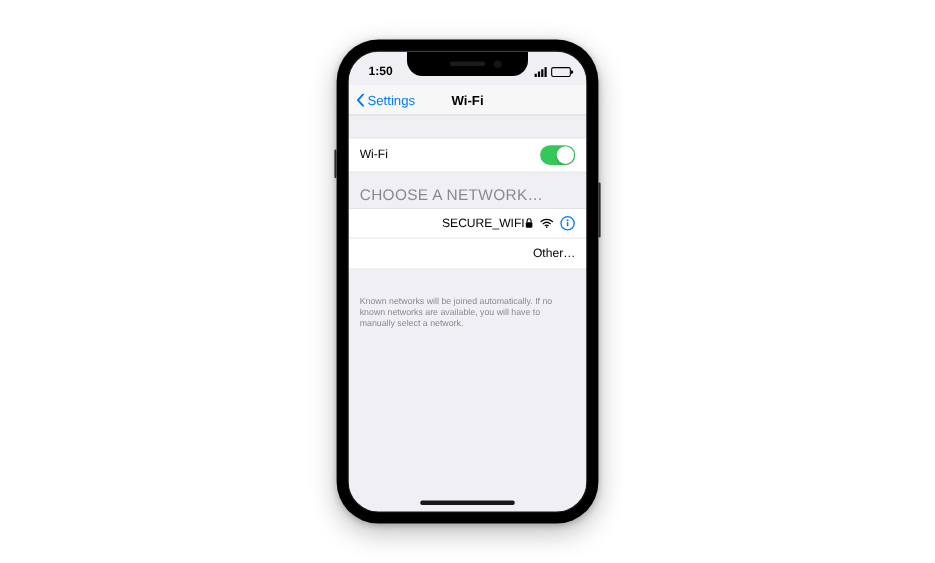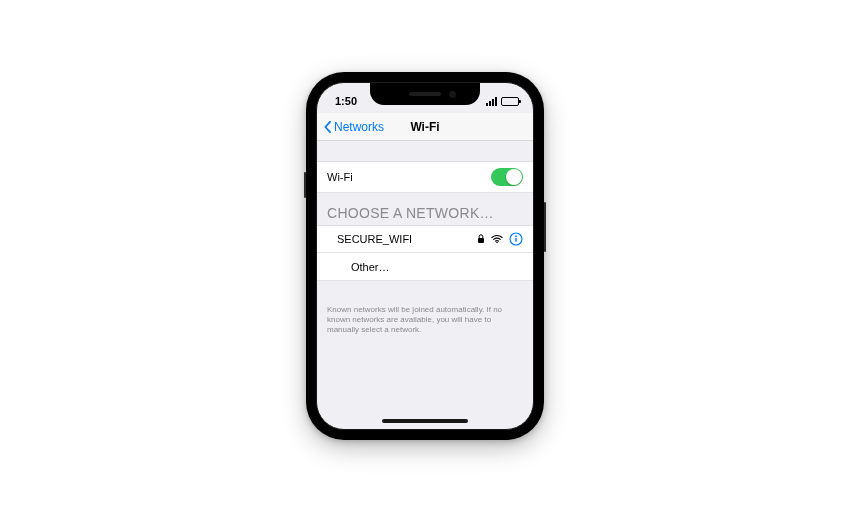--- a/index.html
+++ b/index.html
@@ -7,21 +7,21 @@
     width: 850px;
     height: 512px;
     background: #fff;
     display: flex;
     align-items: center;
     justify-content: center;
     font-family: -apple-system, "Helvetica Neue", Helvetica, Arial, sans-serif;
   }
   .phone {
     width: 238px;
-    height: 368px;
+    height: 440px;
     background: #000;
     border-radius: 38px;
     padding: 10px;
     position: relative;
     box-shadow: 0 8px 24px rgba(0,0,0,0.25), 0 2px 6px rgba(0,0,0,0.2);
   }
   .phone::before, .phone::after {
     content: "";
     position: absolute;
     background: #2a2a2a;
@@ -131,21 +131,21 @@
     align-items: center;
     justify-content: space-between;
     border-top: 0.5px solid #e3e3e6;
     border-bottom: 0.5px solid #e3e3e6;
     font-size: 11px;
     color: #000;
   }
   .cell + .cell { border-top: none; padding-left: 24px; }
   .cell-text { white-space: nowrap; overflow: hidden; text-overflow: ellipsis; flex:1; }
   .cell-accessories { display: flex; align-items: center; gap: 6px; }
-  .cell.indent .cell-text { padding-left: 10px; }
+  .cell.indent .cell-text { padding-left: 10px; text-align: right; }
   .footer-text {
     font-size: 8px;
     line-height: 1.25;
     color: #8a8a8e;
     padding: 6px 10px 0 10px;
   }
   .toggle {
     width: 32px; height: 18px; border-radius: 9px; position: relative;
     transition: background .15s;
   }
@@ -191,21 +191,21 @@
       </div>
     </div>
 
     <div class="content">
 
       <div class="nav-bar">
         <div class="nav-back">
           <svg width="9" height="12" viewBox="0 0 9 14">
               <path d="M7.5 1 L2 7 L7.5 13" fill="none" stroke="#007aff" stroke-width="2" stroke-linecap="round" stroke-linejoin="round"></path>
             </svg>
-          <span>Networks</span>
+          <span>Settings</span>
         </div>
         <div class="nav-title">Wi-Fi</div>
       </div>
 
       <div class="group-gap"></div>
 
       <div class="cell">
         <span class="cell-text">Wi-Fi</span>
         <span class="toggle on">
             <span class="knob"></span>

